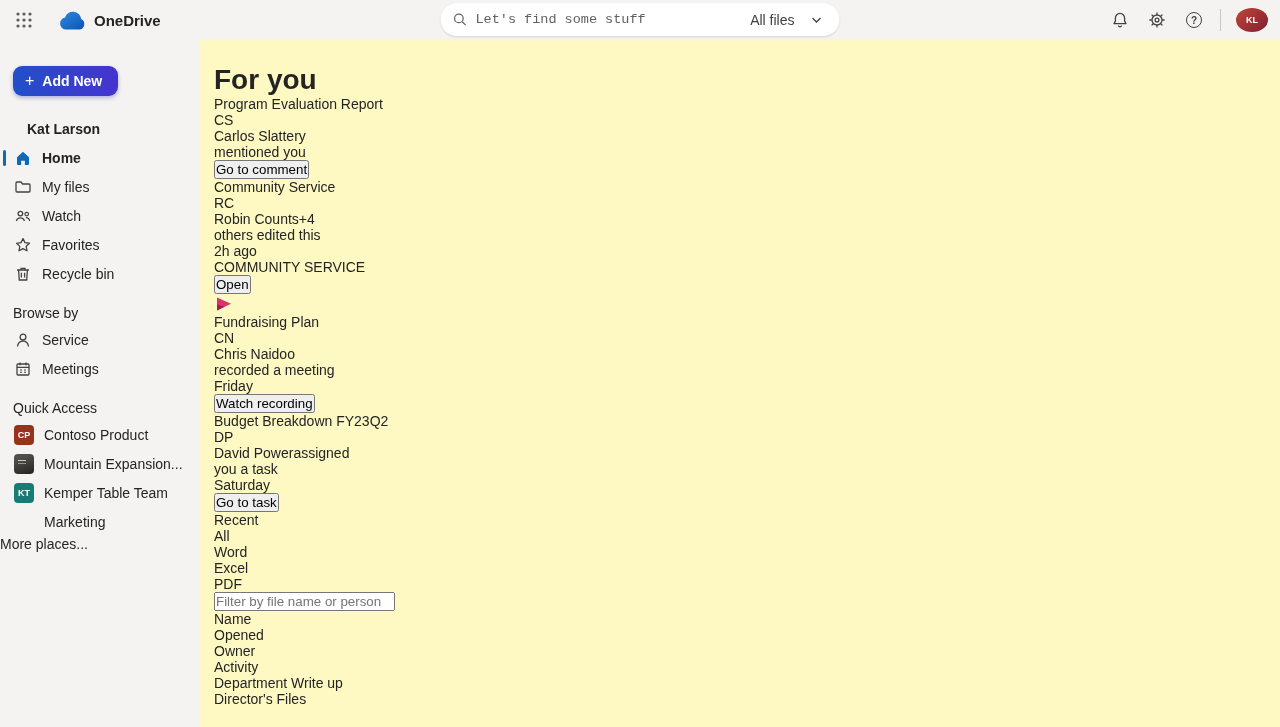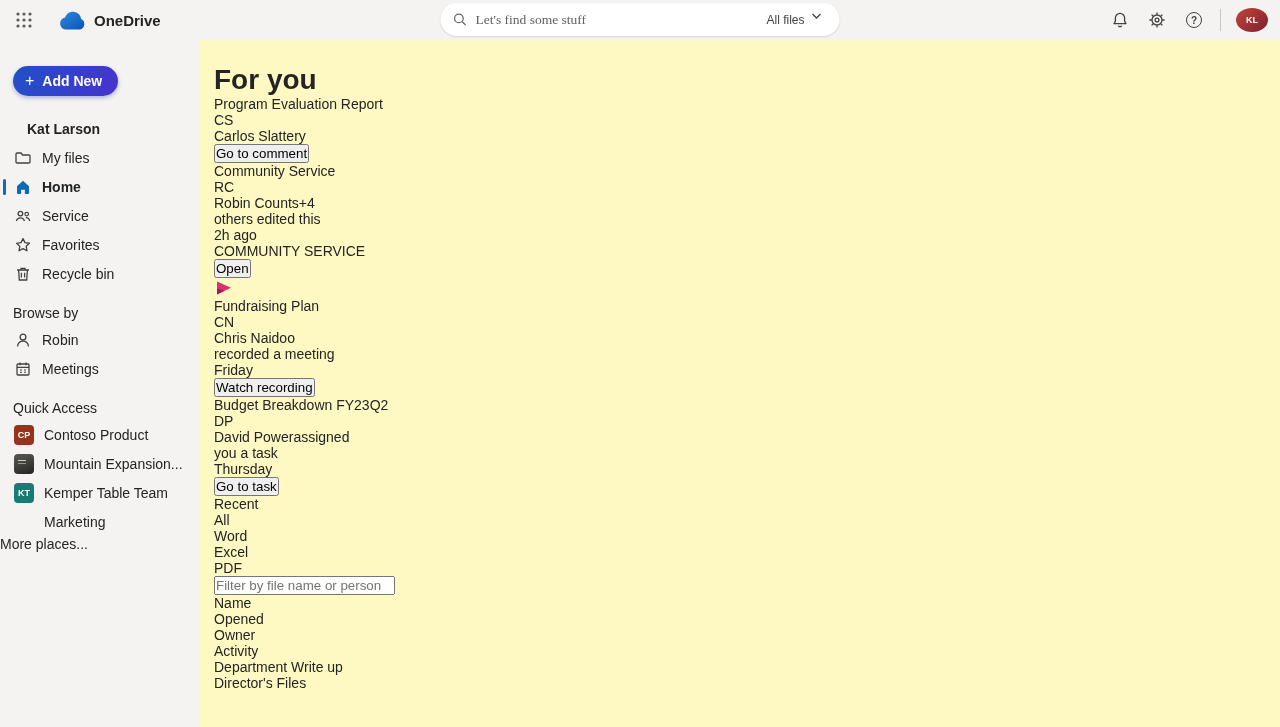--- a/index.html
+++ b/index.html
@@ -15,40 +15,40 @@
   .waffle { width:24px; height:24px; display:flex; align-items:center; justify-content:center; cursor:pointer; }
   .brand { display:flex; align-items:center; gap:8px; margin-left:22px; cursor:pointer; }
   .brand-name { font-size:15px; font-weight:700; color:#242424; }
   .search-pill {
     position:absolute; left:50%; top:3px; transform:translateX(-50%);
     width:399px; height:33px; background:#fff; border-radius:17px;
     box-shadow:0 1px 2px rgba(0,0,0,.13); display:flex; align-items:center; padding:0 12px;
   }
   .search-pill input {
     flex:1; border:none; outline:none; font-size:13.5px; color:#242424; background:transparent;
-    font-family:Liberation Serif, serif; margin-left:8px;
+    font-family:Liberation Mono, monospace; margin-left:8px;
   }
   .search-pill input::placeholder { color:#616161; }
-  .scope { display:flex; align-items:flex-start; gap:7px; color:#424242; font-size:12px; cursor:pointer; padding:4px 6px; }
+  .scope { display:flex; align-items:center; gap:17px; color:#424242; font-size:14px; cursor:pointer; padding:4px 6px; }
   .top-actions { margin-left:auto; display:flex; align-items:center; gap:15px; }
   .top-icon-btn { width:22px; height:22px; display:flex; align-items:center; justify-content:center; cursor:pointer; }
   .help-circle { width:16px; height:16px; border:1.3px solid #424242; border-radius:50%;
     display:flex; align-items:center; justify-content:center; font-size:10px; color:#424242; font-weight:700; }
   .help-circle::after { content:"?"; }
   .top-divider { width:1px; height:22px; background:#c8c8c8; }
   .avatar-top { width:32px; height:24px; border-radius:50%; background:linear-gradient(135deg,#c2453c,#7e1f2d);
     color:#fff; font-size:9px; font-weight:700; display:flex; align-items:center; justify-content:center; cursor:pointer; }
 
   
   .layout { display:flex; height:687px; }
   .sidebar { width:200px; flex:0 0 200px; padding-top:26px; }
   .main { flex:1; background:#fef9c3; padding:24px 15px 0 14px; }
 
   
-  .add-new { margin-left:13px; height:30px; padding:0 16px 0 12px; border:none; border-radius:15px;
+  .add-new { margin-left:13px; height:30px; padding:0 16px 0 12px; border:none; border-radius:9px;
     background:linear-gradient(100deg,#2150c8,#4633cf); color:#fff; font-size:14px; font-weight:600;
     display:inline-flex; align-items:center; gap:8px; cursor:pointer; font-family:inherit;
     box-shadow:0 2px 4px rgba(40,60,180,.35); }
   .plus-glyph { font-size:16px; font-weight:400; line-height:1; }
   .plus-glyph::after { content:"+"; }
   .side-user { margin:25px 0 6px 27px; font-weight:700; font-size:14px; color:#242424; }
   .side-item { position:relative; height:29px; display:flex; align-items:center; gap:10px; padding-left:14px;
     font-size:14px; color:#242424; cursor:pointer; }
   .side-item.active { font-weight:700; }
   .side-item.active::before { content:""; position:absolute; left:3px; top:6.5px; width:3px; height:16px;
@@ -237,61 +237,61 @@
 <div class="layout">
 
   <nav class="sidebar">
     <button class="add-new">
       <span class="plus-glyph"></span>
       <span>Add New</span>
     </button>
 
     <div class="side-user">Kat Larson</div>
 
+    <div class="side-item active">
+      <svg class="side-ico" viewBox="0 0 18 18">
+        <path d="M3 8.2L9 2.8l6 5.4V15a1 1 0 0 1-1 1h-3.1v-4.2H7.1V16H4a1 1 0 0 1-1-1z" fill="#1168b5"></path>
+      </svg>
+      <span>Home</span>
+    </div>
     <div class="side-item">
       <svg class="side-ico" viewBox="0 0 18 18">
         <path d="M2 5a1 1 0 0 1 1-1h4l1.6 2H15a1 1 0 0 1 1 1v6a1 1 0 0 1-1 1H3a1 1 0 0 1-1-1z" fill="none" stroke="#424242" stroke-width="1.3"></path>
       </svg>
       <span>My files</span>
-    </div>
-    <div class="side-item active">
-      <svg class="side-ico" viewBox="0 0 18 18">
-        <path d="M3 8.2L9 2.8l6 5.4V15a1 1 0 0 1-1 1h-3.1v-4.2H7.1V16H4a1 1 0 0 1-1-1z" fill="#1168b5"></path>
-      </svg>
-      <span>Home</span>
     </div>
     <div class="side-item">
       <svg class="side-ico" viewBox="0 0 18 18">
         <circle cx="6.4" cy="6.6" r="2.3" fill="none" stroke="#424242" stroke-width="1.3"></circle>
         <path d="M2.4 14a4.1 4.1 0 0 1 8 0" fill="none" stroke="#424242" stroke-width="1.3"></path>
         <circle cx="12.7" cy="7.1" r="1.8" fill="none" stroke="#424242" stroke-width="1.2"></circle>
         <path d="M11.8 10.7a3.4 3.4 0 0 1 3.8 3.3" fill="none" stroke="#424242" stroke-width="1.2"></path>
       </svg>
-      <span>Service</span>
+      <span>Watch</span>
     </div>
     <div class="side-item">
       <svg class="side-ico" viewBox="0 0 18 18">
         <path d="M9 2.6l2 4 4.4.64-3.2 3.1.76 4.4L9 12.7l-3.96 2.08.76-4.4-3.2-3.1L7 6.6z" fill="none" stroke="#424242" stroke-width="1.3" stroke-linejoin="round"></path>
       </svg>
       <span>Favorites</span>
     </div>
     <div class="side-item">
       <svg class="side-ico" viewBox="0 0 18 18">
         <path d="M3 5h12M7 5V3.4h4V5M4.6 5l.7 10h7.4l.7-10M7.4 7.8v4.6M10.6 7.8v4.6" fill="none" stroke="#424242" stroke-width="1.3"></path>
       </svg>
       <span>Recycle bin</span>
     </div>
 
     <div class="side-section">Browse by</div>
     <div class="side-item">
       <svg class="side-ico" viewBox="0 0 18 18">
         <circle cx="9" cy="6" r="2.9" fill="none" stroke="#424242" stroke-width="1.3"></circle>
         <path d="M3.6 15.4a5.4 5.4 0 0 1 10.8 0" fill="none" stroke="#424242" stroke-width="1.3"></path>
       </svg>
-      <span>Robin</span>
+      <span>Service</span>
     </div>
     <div class="side-item">
       <svg class="side-ico" viewBox="0 0 18 18">
         <rect x="3" y="4" width="12" height="11" rx="1" fill="none" stroke="#424242" stroke-width="1.3"></rect>
         <path d="M3 7.4h12M6 2.6v2.6M12 2.6v2.6" stroke="#424242" stroke-width="1.3"></path>
         <path d="M6 10h2M6 12.3h2M10 10h2M10 12.3h2" stroke="#424242" stroke-width="1.1"></path>
       </svg>
       <span>Meetings</span>
     </div>
 
@@ -323,20 +323,21 @@
       <article class="card">
         <div class="card-head">
           <span class="app-badge app-word"></span>
           <span class="card-title">Program Evaluation Report</span>
         </div>
         <div class="card-divider"></div>
         <div class="card-body">
           <span class="card-avatar av-c1">CS</span>
           <div class="card-lines">
             <span class="card-actor">Carlos Slattery</span><span class="card-suffix"></span>
+            <div>mentioned you</div>
           </div>
         </div>
         <div class="thumb">
           <div class="thumb-doc">
               <div class="doc-head"></div>
               <div class="doc-lines"></div>
             </div>
         </div>
         <button class="card-btn">Go to comment</button>
       </article>
@@ -402,21 +403,21 @@
         <div class="card-head">
           <span class="app-badge app-excel"></span>
           <span class="card-title">Budget Breakdown FY23Q2</span>
         </div>
         <div class="card-divider"></div>
         <div class="card-body">
           <span class="card-avatar av-c4">DP</span>
           <div class="card-lines">
             <span class="card-actor">David Power</span><span class="card-suffix">assigned</span>
             <div>you a task</div>
-            <div class="card-time">Thursday</div>
+            <div class="card-time">Saturday</div>
           </div>
         </div>
         <div class="thumb">
           <div class="thumb-chart">
             <div class="chart-cap"></div>
             <div class="bbar b1"></div>
               <div class="bbar b2"></div>
               <div class="bbar b3"></div>
               <div class="bbar b4"></div>
           </div>

